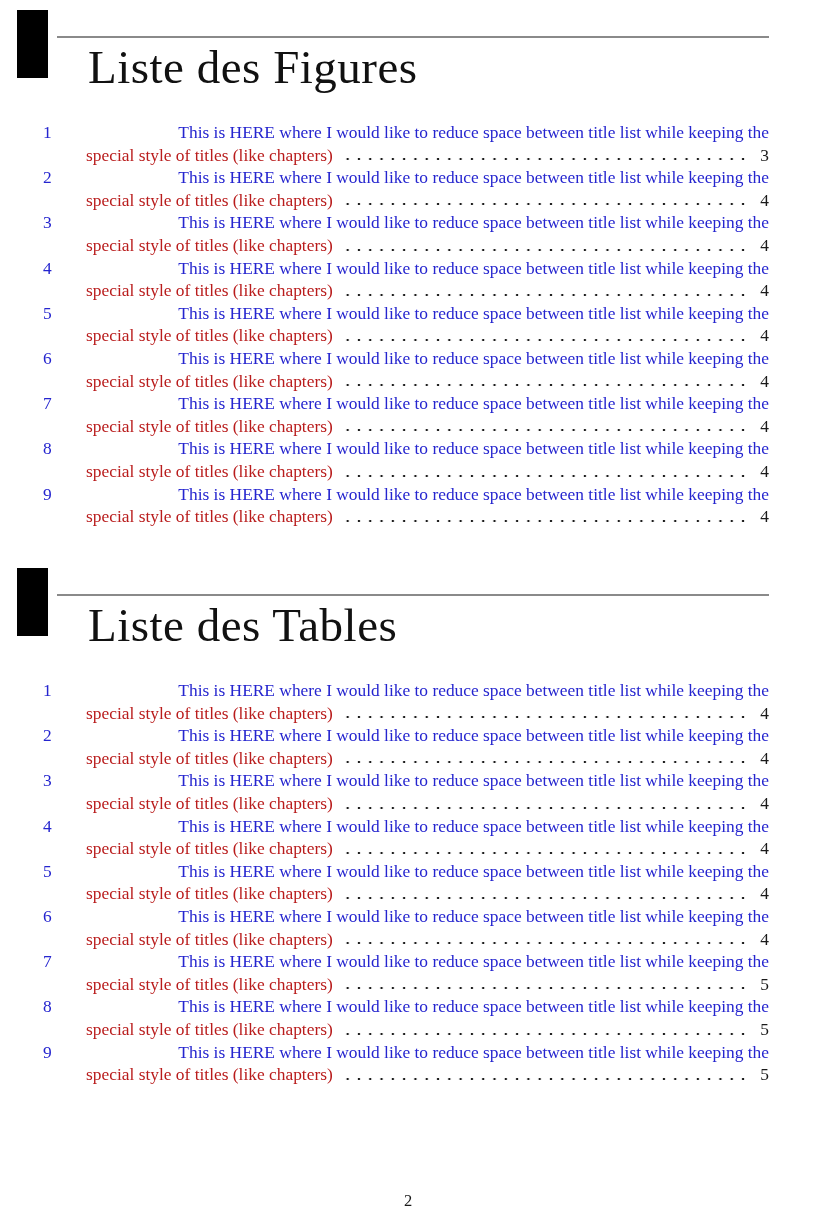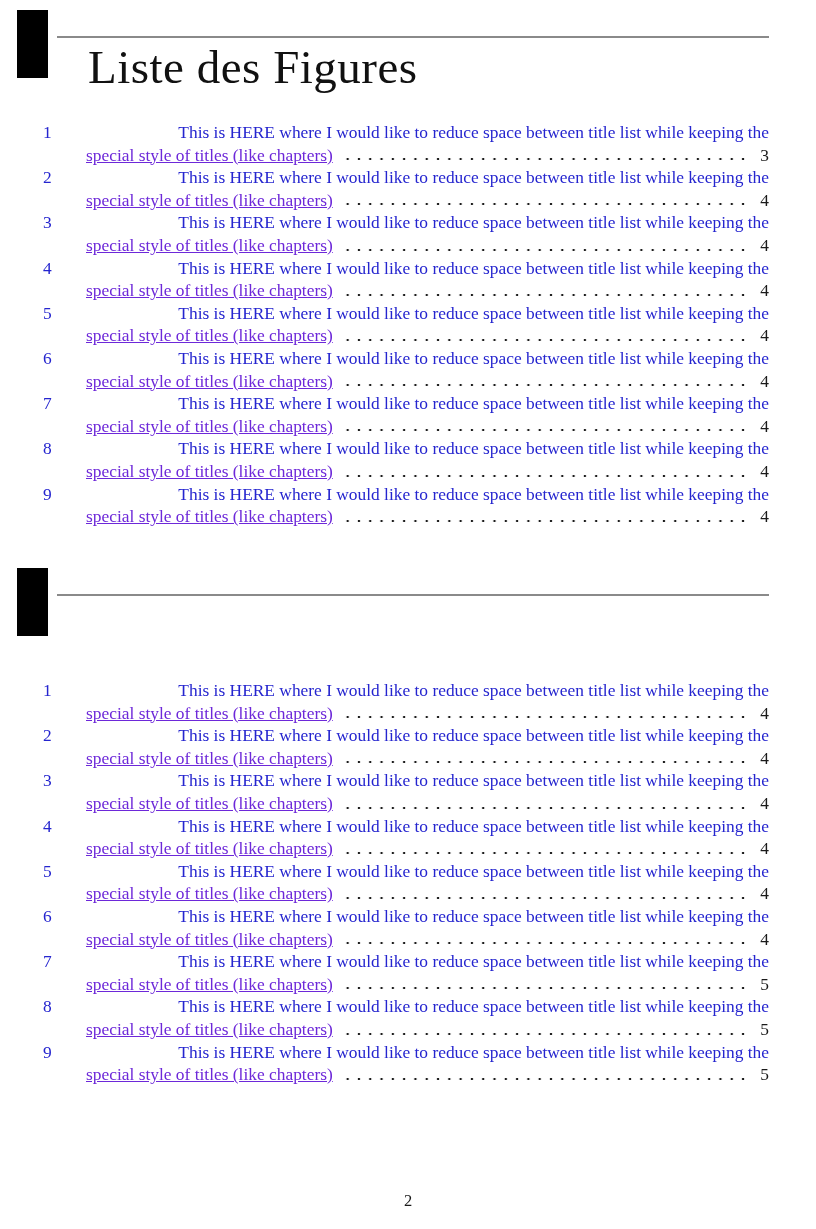--- a/index.html
+++ b/index.html
@@ -76,24 +76,23 @@
     color: #2525cf;
     white-space: nowrap;
     overflow: hidden;
     text-align: right;
   }
   .toc-line2-row {
     display: flex;
     align-items: stretch;
   }
   .toc-line2 {
-    color: #6d28d9;
+    color: #b91c1c;
     white-space: nowrap;
     flex: 0 0 auto;
-    text-decoration: underline;
   }
   .toc-dots {
     flex: 1 1 auto;
     margin-left: 7px;
     margin-right: 12px;
     background-image: radial-gradient(circle, #1c1c1c 1.15px, rgba(0,0,0,0) 1.55px);
     background-size: 11.3px 4px;
     background-repeat: repeat-x;
     background-position: 2px calc(100% - 5px);
   }
@@ -220,20 +219,21 @@
           <span class="toc-page">4</span>
         </div>
       </div>
     </div>
     </div>
 </div>
 
 <div class="section" id="tables-section">
   <div class="chapter-block"></div>
   <div class="chapter-rule"></div>
+  <h1 class="chapter-title">Liste des Tables</h1>
 
   <div class="toc-list">
       <div class="toc-entry">
       <span class="toc-num">1</span>
       <div class="toc-body">
         <div class="toc-line1">This is HERE where I would like to reduce space between title list while keeping the</div>
         <div class="toc-line2-row">
           <span class="toc-line2">special style of titles (like chapters)</span>
           <span class="toc-dots"></span>
           <span class="toc-page">4</span>

